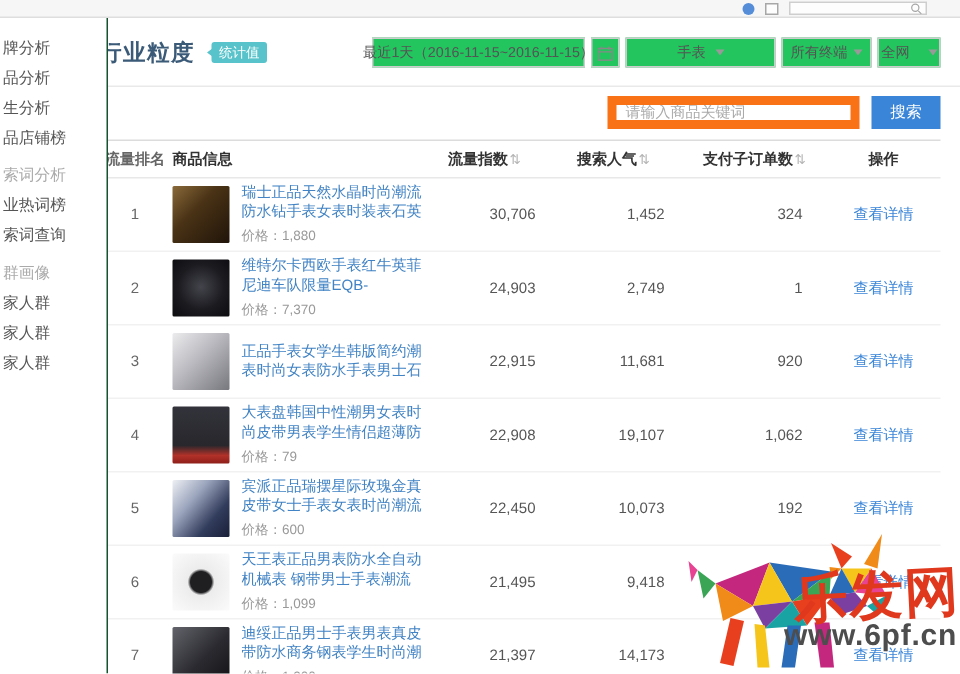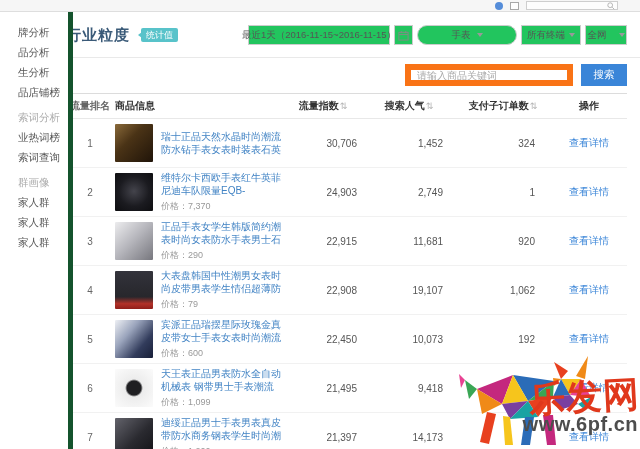--- a/index.html
+++ b/index.html
@@ -7,35 +7,35 @@
        font-family:"Liberation Sans","DejaVu Sans",sans-serif;-webkit-font-smoothing:antialiased;}
 
   
   .topbar{position:absolute;left:0;top:0;width:640px;height:11px;background:#f6f6f6;border-bottom:1px solid #dedede;z-index:5;}
   .topbar-icons{position:absolute;right:22px;top:1px;display:flex;align-items:center;gap:7px;opacity:.85;}
   .tb-dot{width:8px;height:8px;border-radius:50%;background:#3a7bd5;}
   .tb-sq{width:9px;height:8px;border:1px solid #9a9a9a;background:#fff;box-sizing:border-box;}
   .mini-search{width:92px;height:9px;border:1px solid #c8c8c8;background:#fff;box-sizing:border-box;display:flex;justify-content:flex-end;align-items:center;padding-right:2px;}
 
   
-  .sidebar{position:absolute;left:16px;top:12px;bottom:0;width:57px;background:#fff;border-right:5px solid #14532d;box-sizing:border-box;padding-top:10px;z-index:4;}
+  .sidebar{position:absolute;left:0;top:12px;bottom:0;width:72px;background:#fff;border-right:1px solid #14532d;box-sizing:border-box;padding-top:10px;z-index:4;}
   .side-item{height:20px;line-height:20px;font-size:10.5px;color:#555;padding-left:2px;white-space:nowrap;overflow:hidden;cursor:pointer;}
   .side-item.section{color:#aaa;margin-top:5px;cursor:default;}
 
   
   .main{position:absolute;left:58px;top:12px;right:0;bottom:0;background:#fff;}
   .page-head{display:flex;align-items:center;height:30px;padding:8px 13px 0 8px;}
   .page-title{font-size:15px;font-weight:bold;color:#3a5a78;letter-spacing:1px;}
   .badge{margin-left:11px;position:relative;background:#58c3ca;color:#fff;font-size:9px;line-height:14px;padding:0 5px;border-radius:2px;white-space:nowrap;}
   .badge::before{content:"";position:absolute;left:-6px;top:4px;border:3px solid transparent;border-right:4px solid #58c3ca;}
   .toolbar{margin-left:auto;display:flex;align-items:stretch;gap:4px;height:20px;}
   .tb-box{border:1px solid #ccc;background:#22c55e;font-size:9.5px;color:#555;display:flex;align-items:center;justify-content:center;padding:0 5px;box-sizing:border-box;cursor:pointer;white-space:nowrap;}
   .date-box{width:142px;}
   .cal-btn{width:19px;padding:0;}
-  .sel-category{width:100px;gap:6px;border-radius:10px;}
+  .sel-category{width:100px;gap:6px;}
   .sel-terminal{width:60px;gap:4px;}
   .sel-network{width:42px;gap:12px;}
   .chev{width:0;height:0;border-left:3.5px solid transparent;border-right:3.5px solid transparent;border-top:4px solid #999;flex:none;}
   .head-divider{border:none;border-top:1px solid #e9e9e9;margin:7px 0 0 0;}
 
   .search-row{display:flex;justify-content:flex-end;align-items:center;padding:6px 13px 6px 0;}
   .search-input{width:168px;height:22px;border:6px solid #f97316;font-size:10px;color:#555;padding:0 6px;box-sizing:border-box;outline:none;font-family:inherit;}
   .search-input::placeholder{color:#aaa;}
   .search-btn{width:46px;height:22px;background:#3a85d8;color:#fff;border:none;font-size:10.5px;margin-left:8px;cursor:pointer;font-family:inherit;}
 
@@ -140,20 +140,21 @@
       <div class="c-orders"><span>支付子订单数</span><span class="sort-ic">⇅</span></div>
       <div class="c-action">操作</div>
     </div>
 
     <div class="t-row">
       <div class="c-rank">1</div>
       <div class="c-prod">
         <div class="thumb" style="background:linear-gradient(135deg,#8a6a3a 0%,#4a3316 40%,#201409 100%)"></div>
         <div class="p-text">
           <span class="p-title">瑞士正品天然水晶时尚潮流防水钻手表女表时装表石英表手链表女士</span>
+          <div class="p-price"><span>价格：</span><span>1,880</span></div>
         </div>
       </div>
       <div class="c-traffic">30,706</div>
       <div class="c-search">1,452</div>
       <div class="c-orders">324</div>
       <div class="c-action"><span class="action-link">查看详情</span></div>
     </div>
 
     <div class="t-row">
       <div class="c-rank">2</div>
@@ -169,21 +170,20 @@
       <div class="c-orders">1</div>
       <div class="c-action"><span class="action-link">查看详情</span></div>
     </div>
 
     <div class="t-row">
       <div class="c-rank">3</div>
       <div class="c-prod">
         <div class="thumb" style="background:linear-gradient(135deg,#ececee 0%,#b9b9bf 45%,#77777e 100%)"></div>
         <div class="p-text">
           <span class="p-title">正品手表女学生韩版简约潮表时尚女表防水手表男士石英情侣表夜光</span>
-          <div class="p-price"><span>价格：</span><span>290</span></div>
         </div>
       </div>
       <div class="c-traffic">22,915</div>
       <div class="c-search">11,681</div>
       <div class="c-orders">920</div>
       <div class="c-action"><span class="action-link">查看详情</span></div>
     </div>
 
     <div class="t-row">
       <div class="c-rank">4</div>

